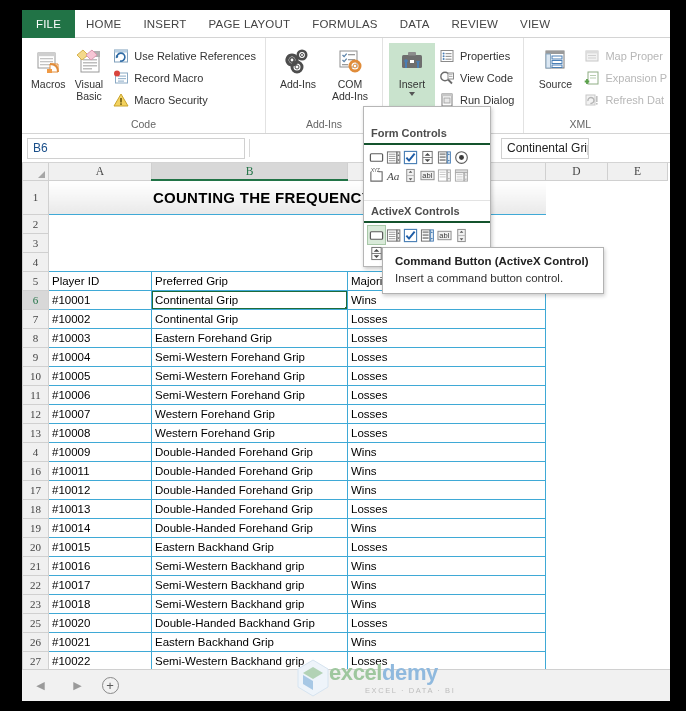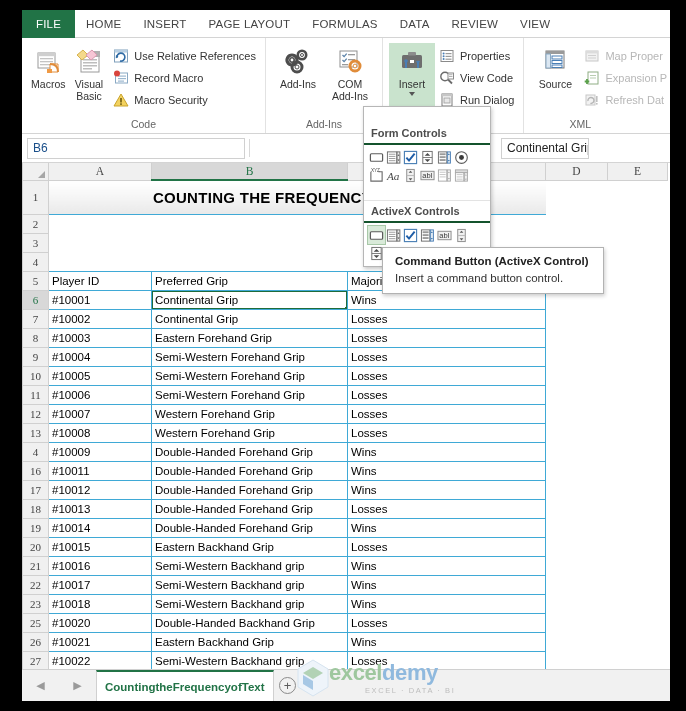--- a/index.html
+++ b/index.html
@@ -891,23 +891,20 @@
   <div class="tooltip">
     <div class="tt-title">Command Button (ActiveX Control)</div>
     <div class="tt-body">Insert a command button control.</div>
   </div>
 
   <div class="sheetbar">
     <div class="navbtns">
       <span class="navarrow">◀</span>
       <span class="navarrow">▶</span>
     </div>
-    <div class="stab">
-      <span>CountingtheFrequencyofText</span>
-    </div>
     <div class="plusbtn">
       <span class="circ">+</span>
     </div>
   </div>
 </div>
 
 <div class="wm">
   <div class="wm-hex">
     <svg width="36" height="40" viewBox="0 0 36 40">
       <path d="M18 2 L33 11 L33 29 L18 38 L3 29 L3 11 Z" fill="#eef4fa" stroke="#d6e4f0"></path>

